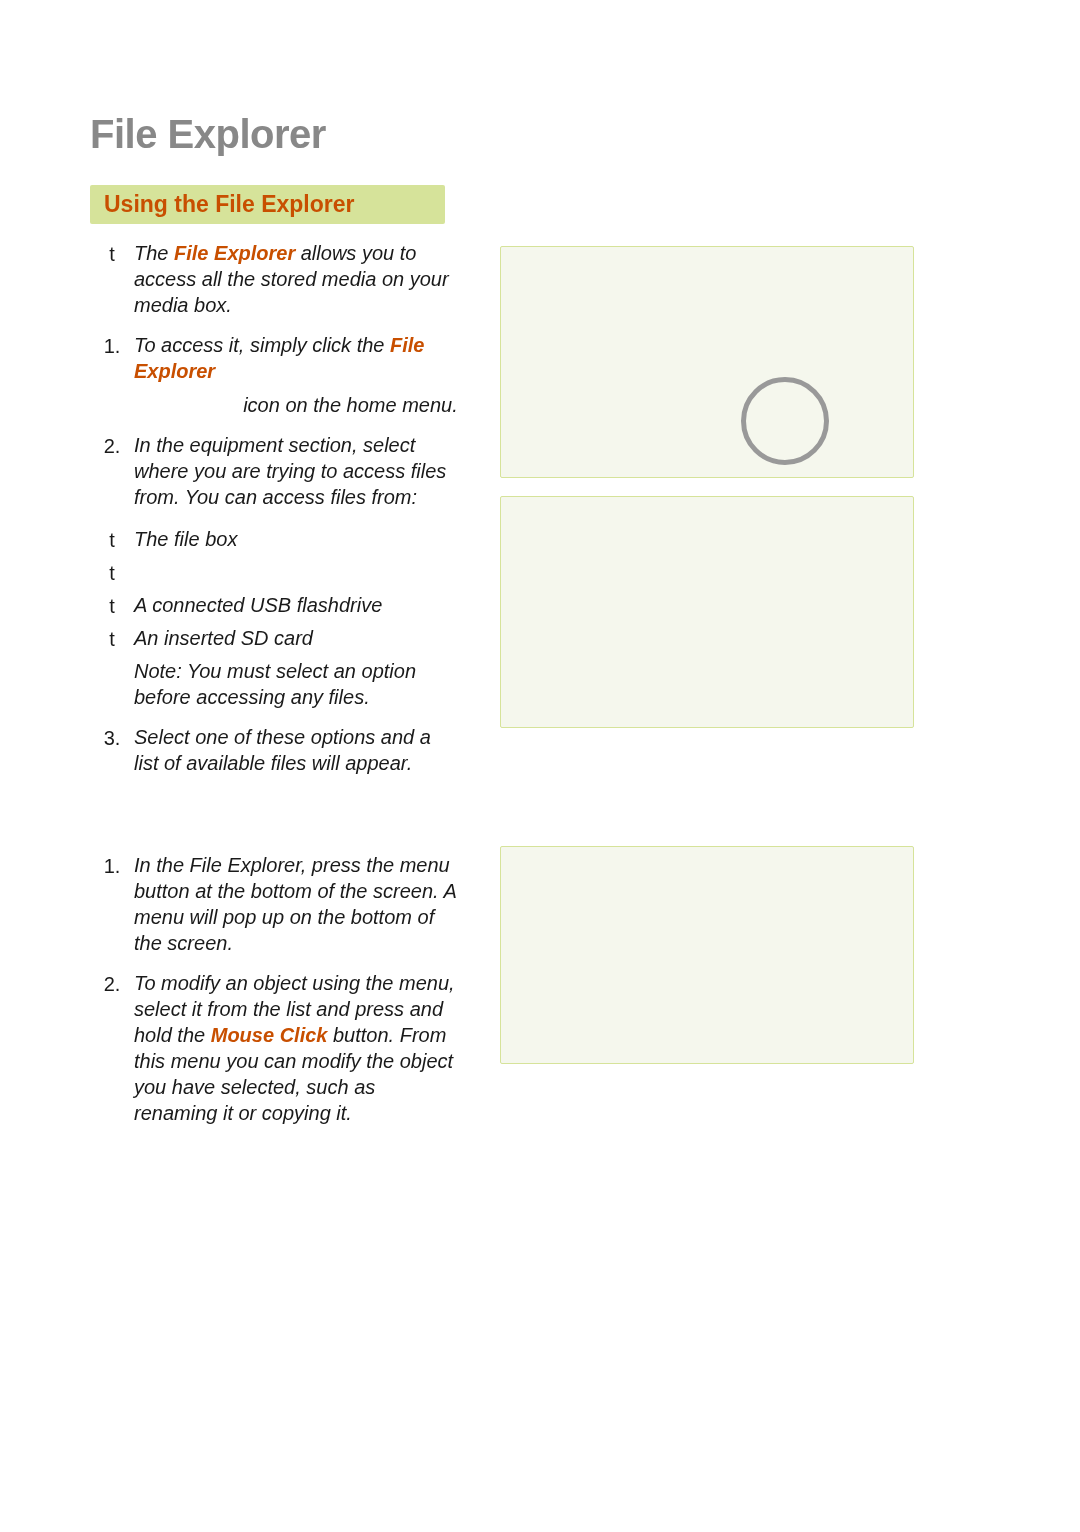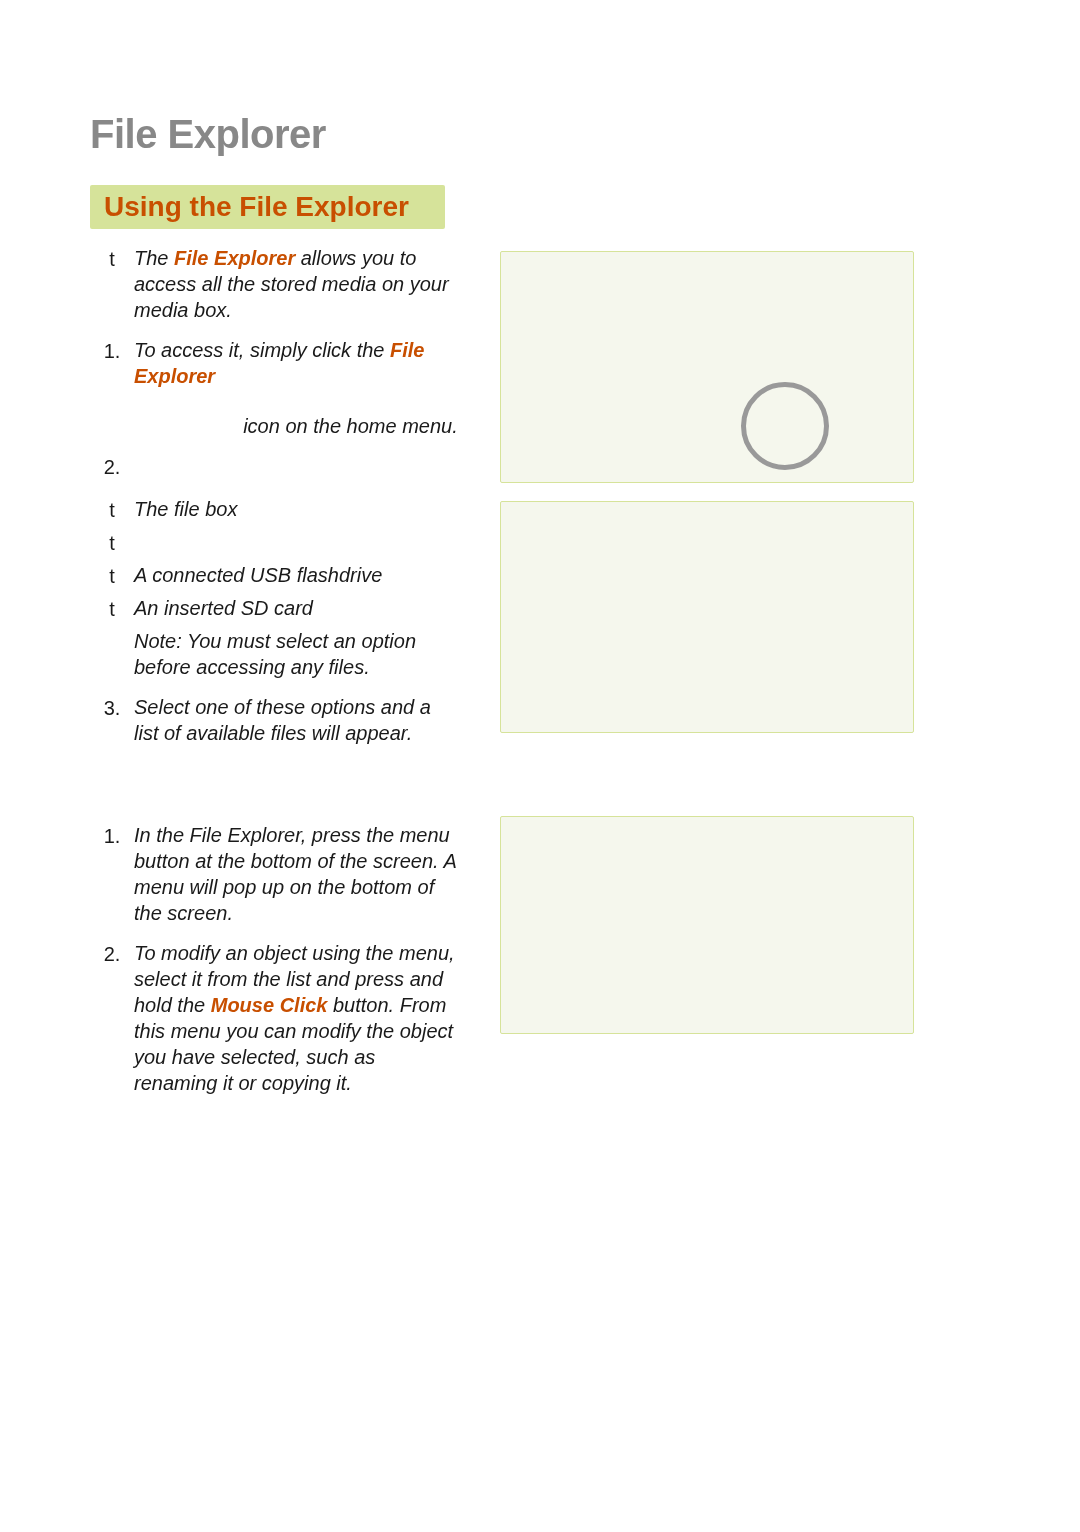--- a/index.html
+++ b/index.html
@@ -2,21 +2,21 @@
 <html><head>
 <meta charset="utf-8">
 <style>
   * { box-sizing: border-box; margin: 0; padding: 0; }
   html, body { width: 1080px; height: 1532px; background: #ffffff; font-family: "Segoe UI", "Helvetica Neue", Arial, sans-serif; color: #1a1a1a; }
   .page { position: relative; width: 1004px; height: 1532px; padding: 112px 90px 0 90px; }
   .page-title { font-size: 40px; font-weight: 700; color: #888888; margin-bottom: 28px; letter-spacing: -0.5px; }
   .columns { display: flex; gap: 40px; }
   .left-col { width: 370px; }
   .right-col { flex: 1; padding-top: 8px; }
-  .section-bar { background: #d6e39a; padding: 6px 14px; font-weight: 700; font-size: 28px; color: #c84f00; border-radius: 2px; width: 355px; margin-bottom: 14px; }
+  .section-bar { background: #d6e39a; padding: 6px 14px; font-weight: 700; font-size: 23px; color: #c84f00; border-radius: 2px; width: 355px; margin-bottom: 14px; }
   .row { display: flex; align-items: flex-start; margin: 2px 0 6px 0; font-size: 20px; line-height: 1.3; }
   .row.step { margin-top: 14px; }
   .marker { width: 44px; text-align: center; flex-shrink: 0; padding-top: 1px; }
   .body { flex: 1; font-style: italic; }
   .body .emph { color: #c84f00; font-weight: 700; }
   .note { font-style: italic; }
   .right-images { display: flex; flex-direction: column; gap: 18px; }
   .img-frame { border: 1px solid #d6e39a; background: #f5f7ed; border-radius: 2px; position: relative; }
   .img-frame.top { height: 232px; }
   .img-frame.mid { height: 232px; }
@@ -43,29 +43,30 @@
           <div class="marker">t</div>
           <div class="body">
             <span>The </span><span class="emph">File Explorer</span><span> allows you to access all the stored media on your media box.</span>
           </div>
         </div>
 
         <div class="row step">
           <div class="marker">1.</div>
           <div class="body">
             <span>To access it, simply click the </span><span class="emph">File Explorer</span>
-            <div style="display:flex; align-items:flex-start; gap:28px; margin-top:24px;">
+            <div style="display:flex; align-items:flex-start; gap:28px; margin-top:8px;">
               <span class="emph" style="visibility:hidden;">Explorer</span>
               <span>icon on the home menu.</span>
             </div>
           </div>
         </div>
 
         <div class="row step">
           <div class="marker">2.</div>
+          <div class="body">In the equipment section, select where you are trying to access files from. You can access files from:</div>
         </div>
 
         <div style="height:8px;"></div>
 
         <div class="row">
           <div class="marker">t</div>
           <div class="body">The file box</div>
         </div>
         <div class="row">
           <div class="marker">t</div>

